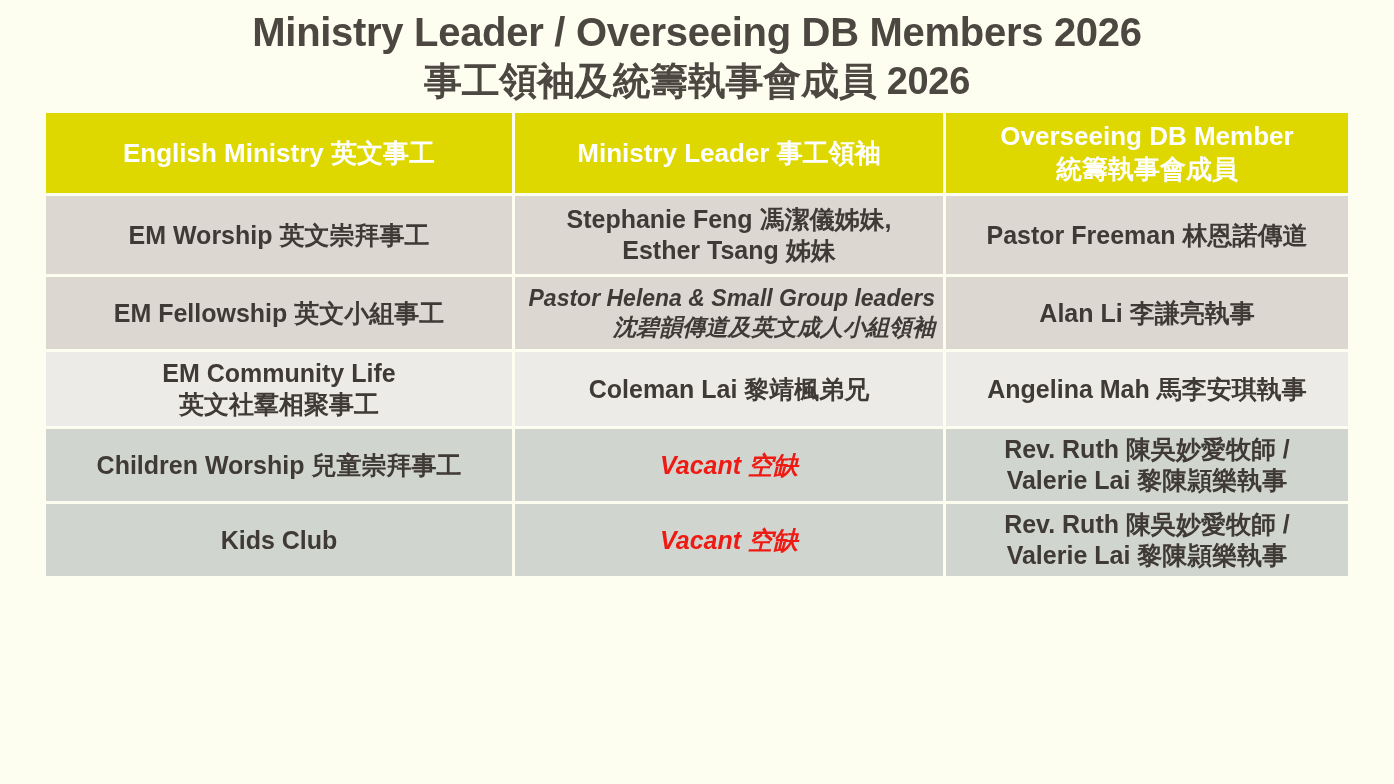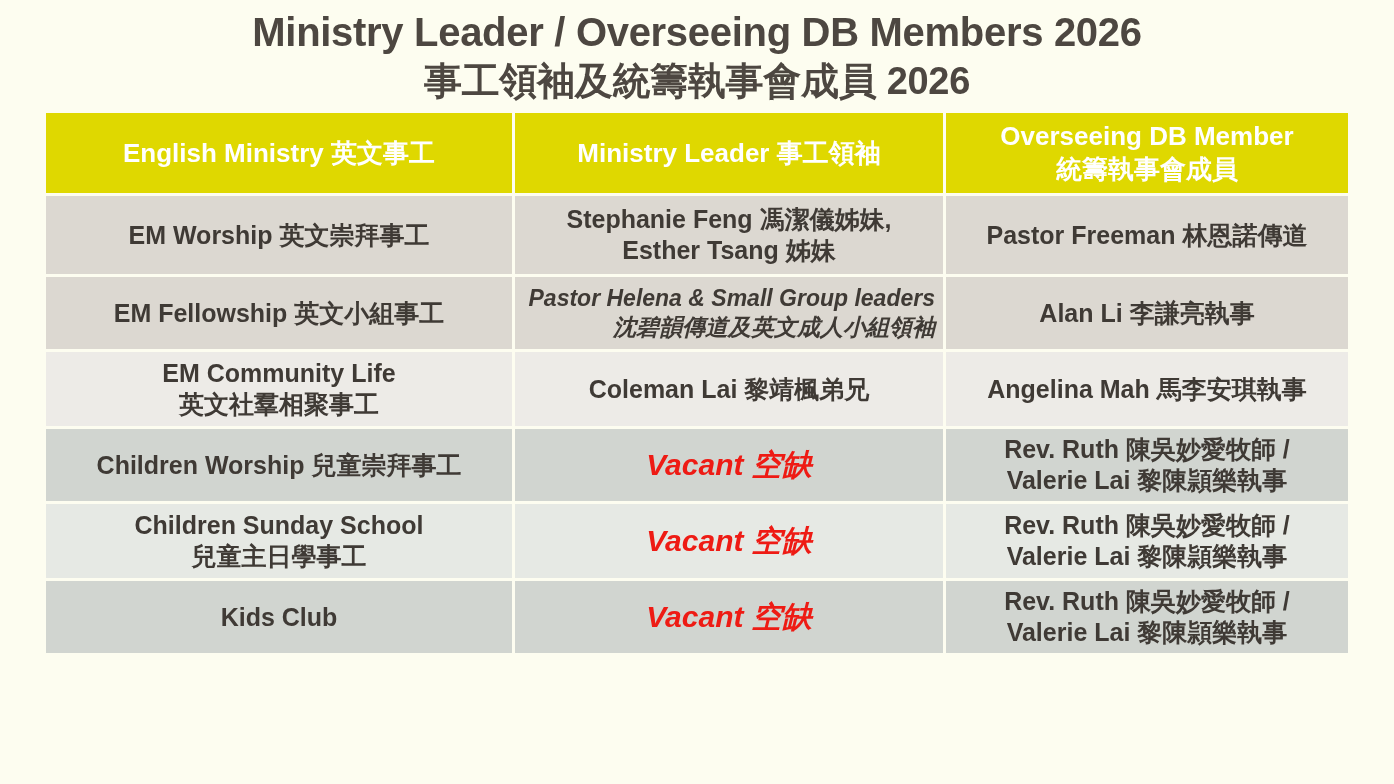--- a/index.html
+++ b/index.html
@@ -85,21 +85,21 @@
   tr.ch-b td { background: #e6e9e4; }
 
   td.left {
     text-align: left;
     padding-left: 12px;
   }
   .italic { font-style: italic; }
   .vacant {
     color: #ee1b14;
     font-style: italic;
-    font-size: 30px;
+    font-size: 25px;
   }
   .sz-sm { font-size: 23px; line-height: 29px; text-align: right; }
   .r1 { height: 78px; }
   .r2 { height: 74px; }
   .r3 { height: 72px; }
   .r4 { height: 74px; }
   .r5 { height: 72px; }
   .r6 { height: 74px; }
   .r7 { height: 72px; }
 </style>
@@ -163,33 +163,20 @@
         <td class="left">Children Worship 兒童崇拜事工</td>
         <td>
           <span class="vacant">Vacant 空缺</span>
         </td>
         <td>
           <div>Rev. Ruth 陳吳妙愛牧師 /</div>
           <div>Valerie Lai 黎陳頴樂執事</div>
         </td>
       </tr>
 
-      <tr class="ch-b r6">
-        <td class="left">
-          <div>Children Sunday School</div>
-          <div>兒童主日學事工</div>
-        </td>
-        <td>
-          <span class="vacant">Vacant 空缺</span>
-        </td>
-        <td>
-          <div>Rev. Ruth 陳吳妙愛牧師 /</div>
-          <div>Valerie Lai 黎陳頴樂執事</div>
-        </td>
-      </tr>
 
       <tr class="ch-a r7">
         <td class="left">Kids Club</td>
         <td>
           <span class="vacant">Vacant 空缺</span>
         </td>
         <td>
           <div>Rev. Ruth 陳吳妙愛牧師 /</div>
           <div>Valerie Lai 黎陳頴樂執事</div>
         </td>

